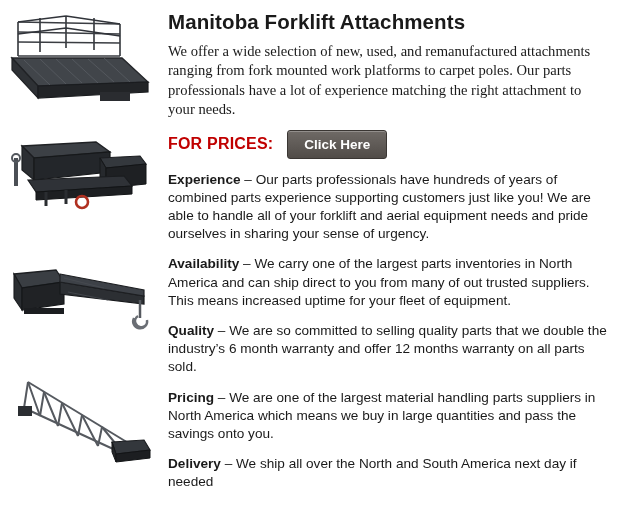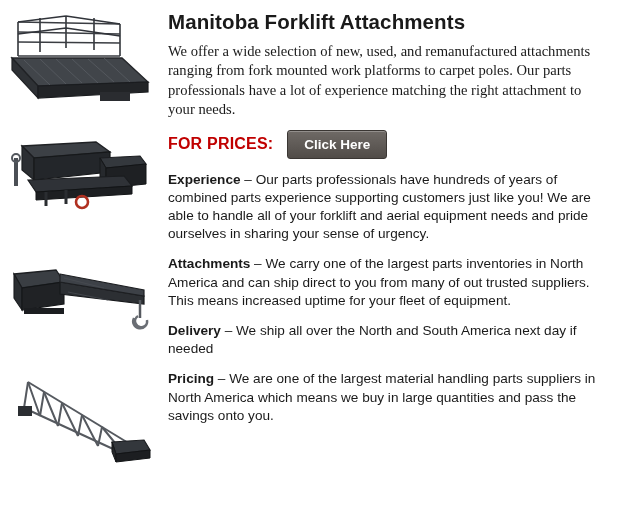--- a/index.html
+++ b/index.html
@@ -172,26 +172,29 @@
     <div class="prices-row">
       <span class="prices-label">FOR PRICES:</span>
       <span class="click-btn">Click Here</span>
     </div>
 
     <p class="feature">
       <b>Experience</b><span> – </span><span>Our parts professionals have hundreds of years of combined parts experience supporting customers just like you!  We are able to handle all of your forklift and aerial equipment needs and pride ourselves in sharing your sense of urgency.</span>
     </p>
 
     <p class="feature">
-      <b>Attachments</b><span> – </span><span>We carry one of the largest parts inventories in North America and can ship direct to you from many of out trusted suppliers. This means increased uptime for your fleet of equipment.</span>
-    </p>
-
+      <b>Availability</b><span> – </span><span>We carry one of the largest parts inventories in North America and can ship direct to you from many of out trusted suppliers. This means increased uptime for your fleet of equipment.</span>
+    </p>
+
+    <p class="feature">
+      <b>Quality</b><span> – </span><span>We are so committed to selling quality parts that we double the industry’s 6 month warranty and offer 12 months warranty on all parts sold.</span>
+    </p>
+
+    <p class="feature">
+      <b>Pricing</b><span> – </span><span>We are one of the largest material handling parts suppliers in North America which means we buy in large quantities and pass the savings onto you.</span>
+    </p>
 
     <p class="feature">
       <b>Delivery</b><span> – </span><span>We ship all over the North and South America next day if needed</span>
     </p>
-
-    <p class="feature">
-      <b>Pricing</b><span> – </span><span>We are one of the largest material handling parts suppliers in North America which means we buy in large quantities and pass the savings onto you.</span>
-    </p>
   </div>
 
 </div>
 
 </body></html>

